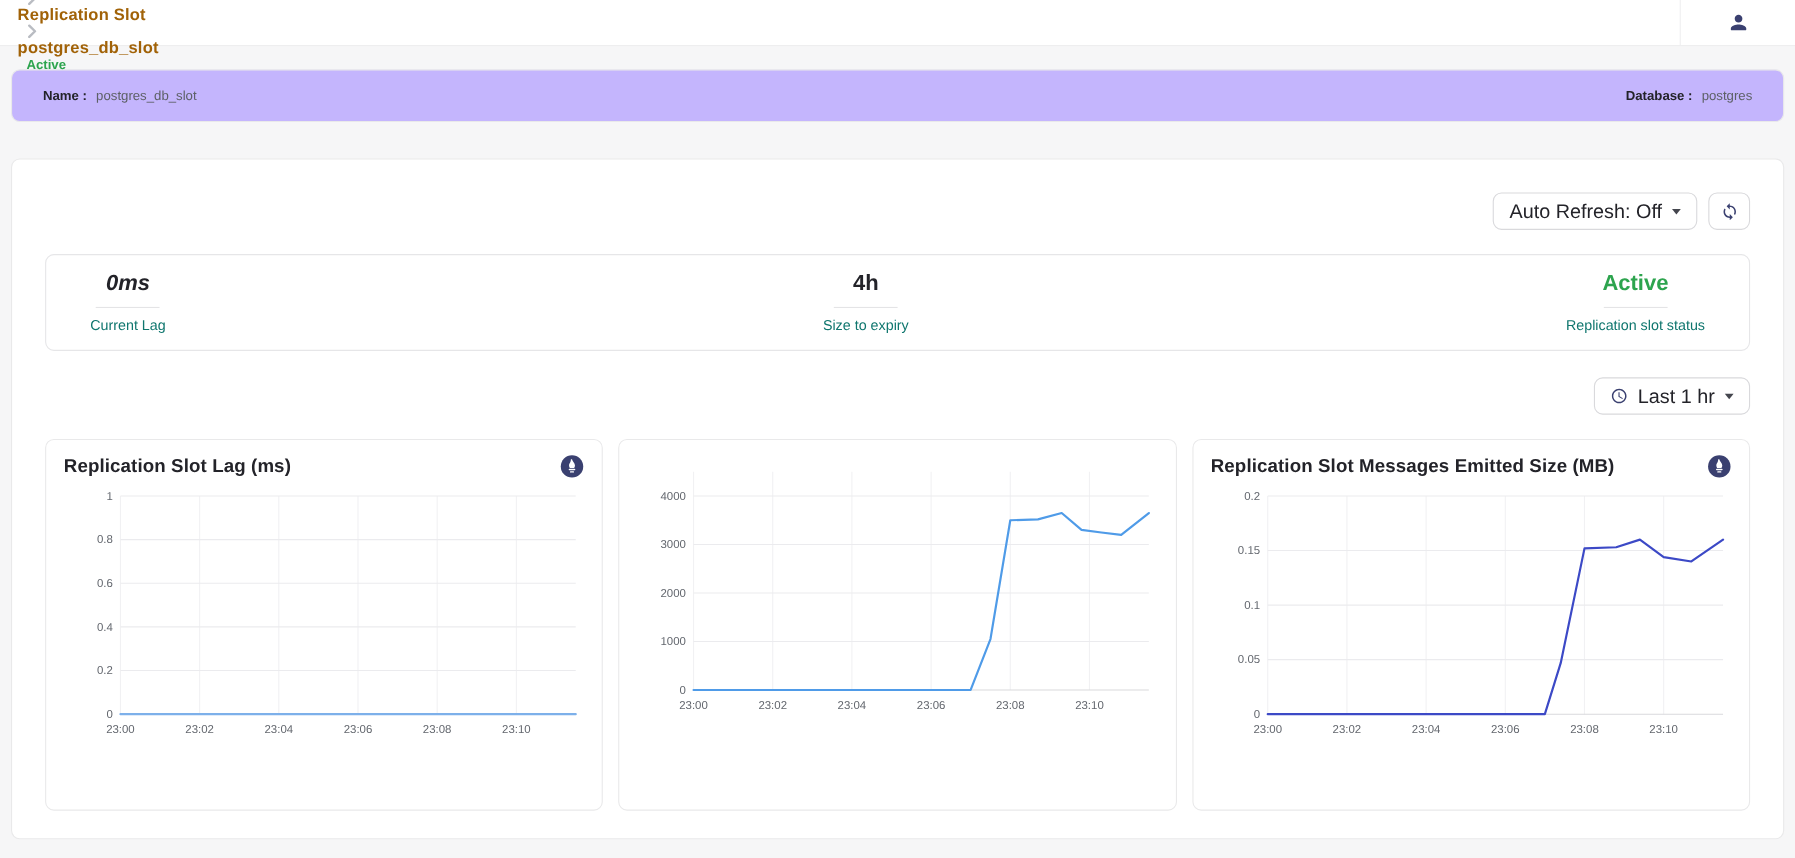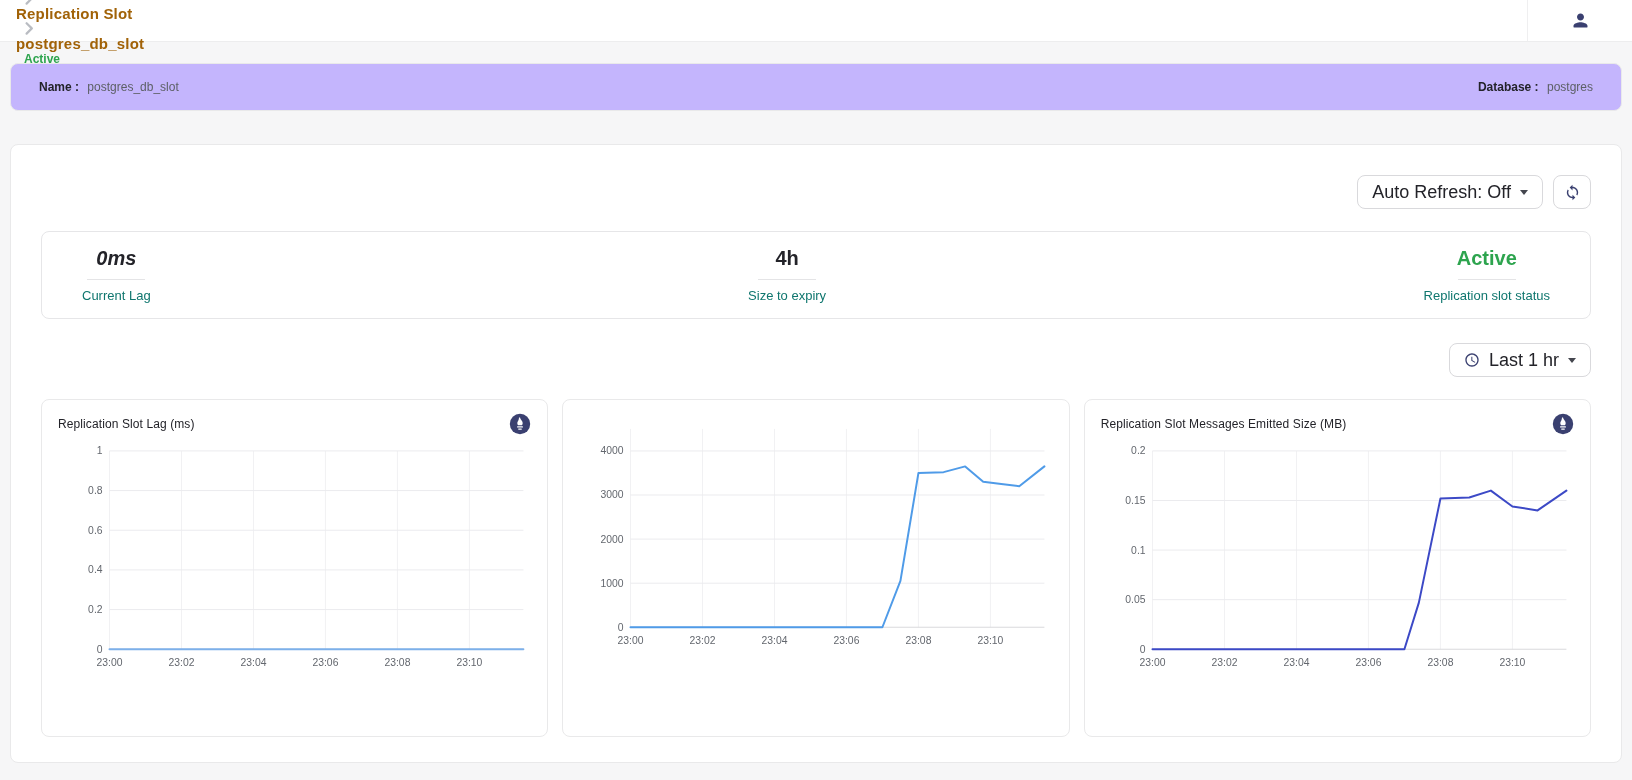--- a/index.html
+++ b/index.html
@@ -60,21 +60,21 @@
   .stat-label { font-size: 13px; color: #0f766e; }
   
   .range-row { display: flex; justify-content: flex-end; margin-top: 24px; }
   
   .charts-row { display: flex; gap: 14px; margin-top: 22px; }
   .chart-card {
     flex: 1; height: 338px; border: 1px solid #e9e9ea; border-radius: 8px;
     padding: 13px 16px; background: #fff;
   }
   .chart-head { display: flex; align-items: center; justify-content: space-between; }
-  .chart-title { font-size: 12px; font-weight: 400; color: #232329; letter-spacing: .1px; }
+  .chart-title { font-size: 17px; font-weight: 700; color: #232329; letter-spacing: .1px; }
   .prom-icon { cursor: pointer; display: flex; }
   svg.chart { width: 100%; height: 238px; margin-top: 6px; font-family: "Liberation Sans", sans-serif; }
   .icon-navy { fill: #3a4070; }
 </style>
 </head>
 <body>
 
 <div class="topbar">
   <div class="crumbs">
     <span class="crumb-universe">vbansal-1</span>

